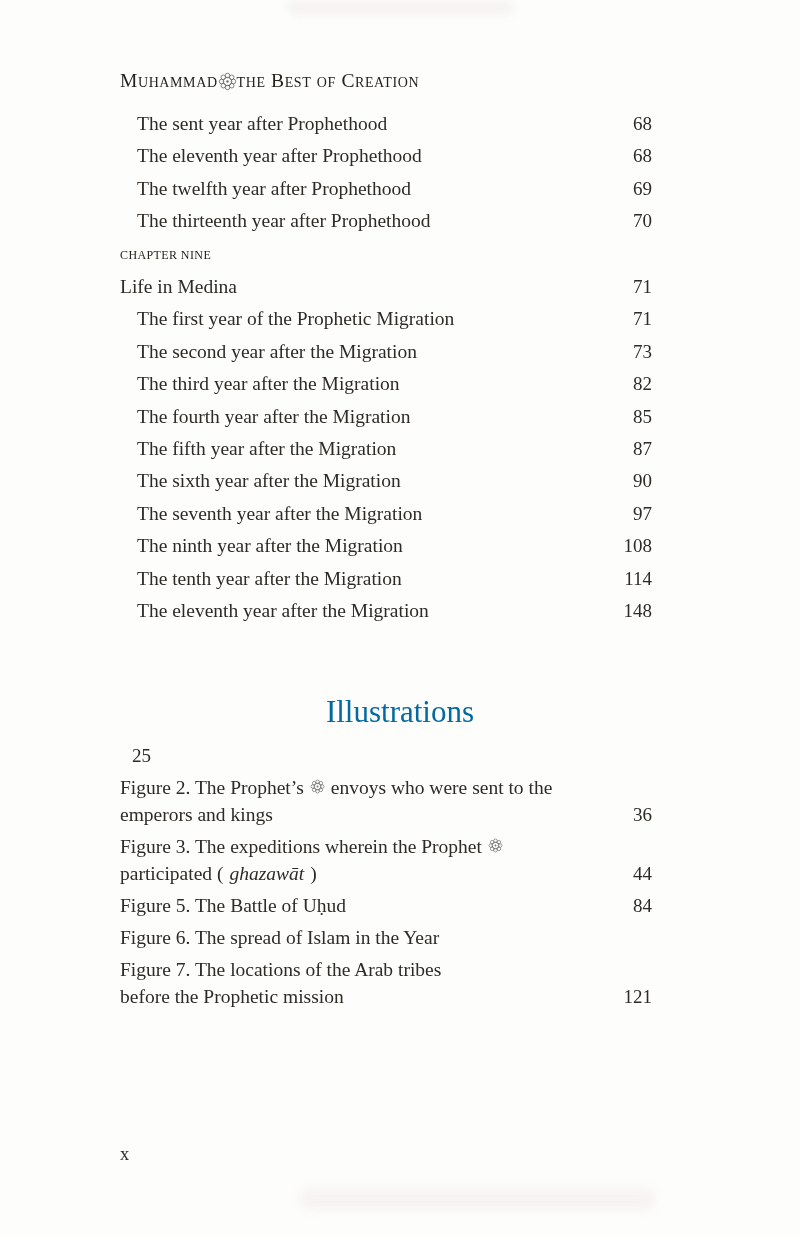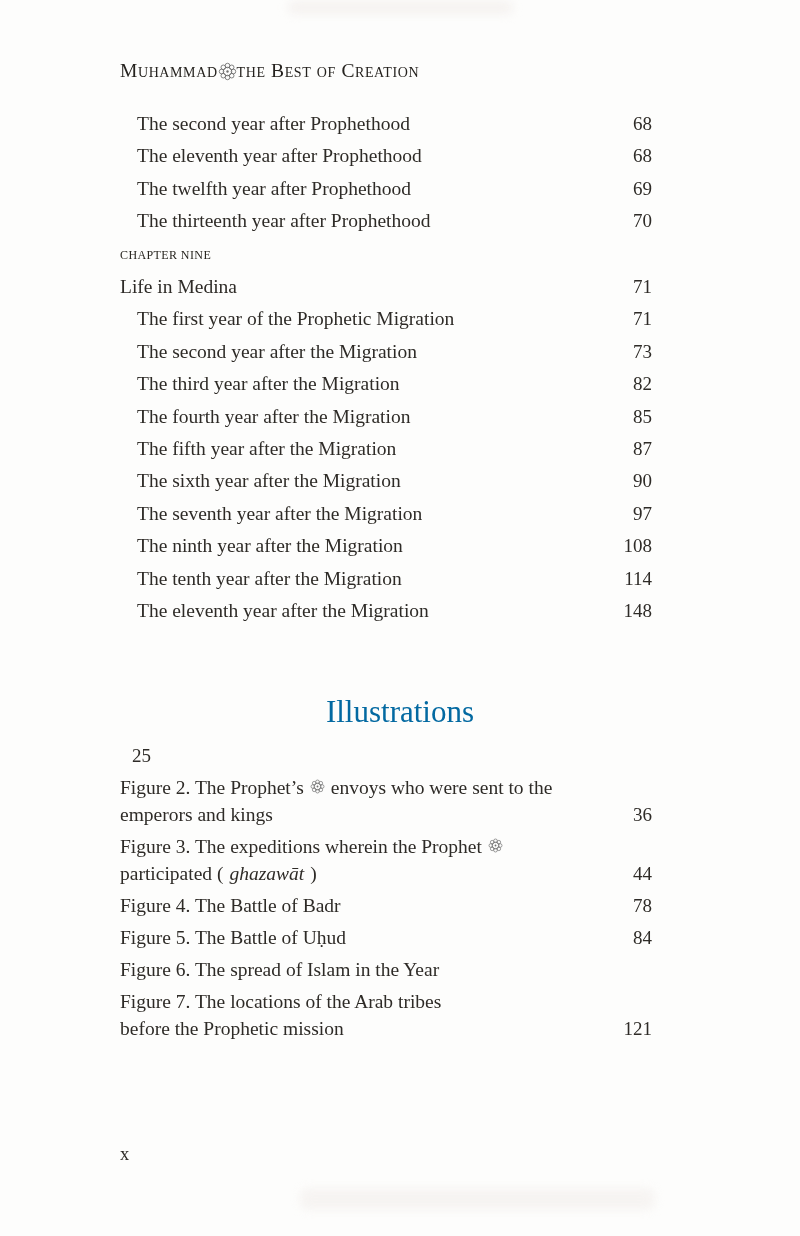--- a/index.html
+++ b/index.html
@@ -12,21 +12,21 @@
     font-family:"Liberation Serif","DejaVu Serif",serif;
     color:#2e2b27;
     overflow:hidden;
   }
   
   .bleed { position:absolute; background:#f5f2f0; filter:blur(5px); border-radius:8px; }
   .bleed-top { left:288px; top:1px; width:225px; height:13px; }
   .bleed-bottom { left:300px; top:1188px; width:355px; height:22px; opacity:.8; }
 
   .running-header {
-    position:absolute; left:120px; top:60px;
+    position:absolute; left:120px; top:70px;
     font-variant:small-caps;
     font-size:19.5px; letter-spacing:.6px;
     color:#25221e;
     display:flex; align-items:center; 
     white-space:nowrap;
   }
   .saw { display:inline-flex; align-items:center; vertical-align:-2px; }
   .saw svg { width:15px; height:15px; }
   .running-header .saw svg { width:19px; height:19px; }
 
@@ -84,21 +84,21 @@
           <circle cx="12" cy="4.5" r="2.9"></circle>
           <circle cx="17.3" cy="6.7" r="2.9"></circle>
           <circle cx="12" cy="12" r="1.5" fill="#6f6f6f" stroke="none"></circle>
         </svg>
       </span>
     <span>the Best of Creation</span>
   </div>
 
   <div class="toc">
       <div class="toc-row indent">
-        <span class="toc-label">The second year after Prophethood</span>
+        <span class="toc-label">The sent year after Prophethood</span>
         <span class="toc-page">68</span>
       </div>
       <div class="toc-row indent">
         <span class="toc-label">The eleventh year after Prophethood</span>
         <span class="toc-page">68</span>
       </div>
       <div class="toc-row indent">
         <span class="toc-label">The twelfth year after Prophethood</span>
         <span class="toc-page">69</span>
       </div>
@@ -200,26 +200,20 @@
               </svg>
             </span></span>
         </div>
         <div class="fig-line">
           <span class="fig-text">participated (<em>ghazawāt</em>)</span>
           <span class="fig-page">44</span>
         </div>
       </div>
       <div class="fig-entry">
         <div class="fig-line">
-          <span class="fig-text">Figure 4. The Battle of Badr</span>
-          <span class="fig-page">78</span>
-        </div>
-      </div>
-      <div class="fig-entry">
-        <div class="fig-line">
           <span class="fig-text">Figure 5. The Battle of Uḥud</span>
           <span class="fig-page">84</span>
         </div>
       </div>
       <div class="fig-entry">
         <div class="fig-line">
           <span class="fig-text">Figure 6. The spread of Islam in the Year</span>
         </div>
       </div>
       <div class="fig-entry">

